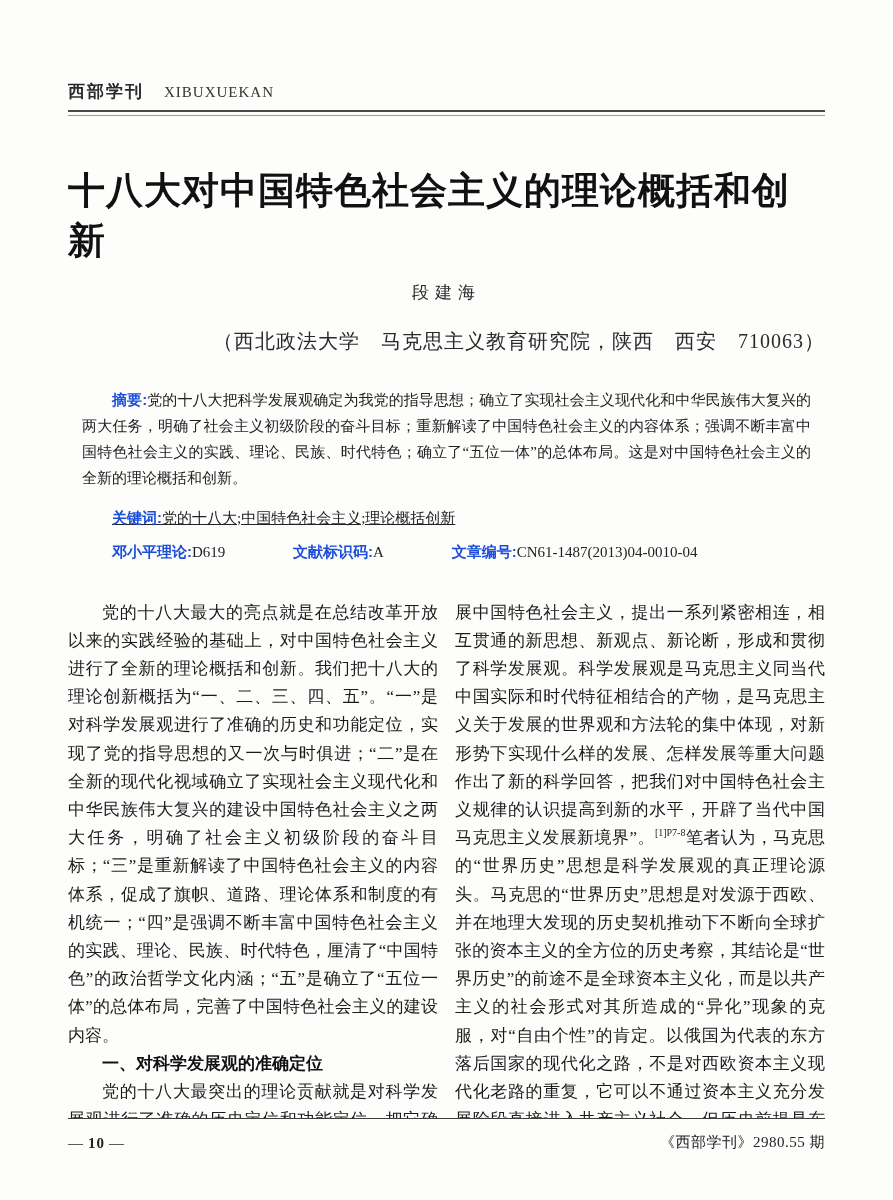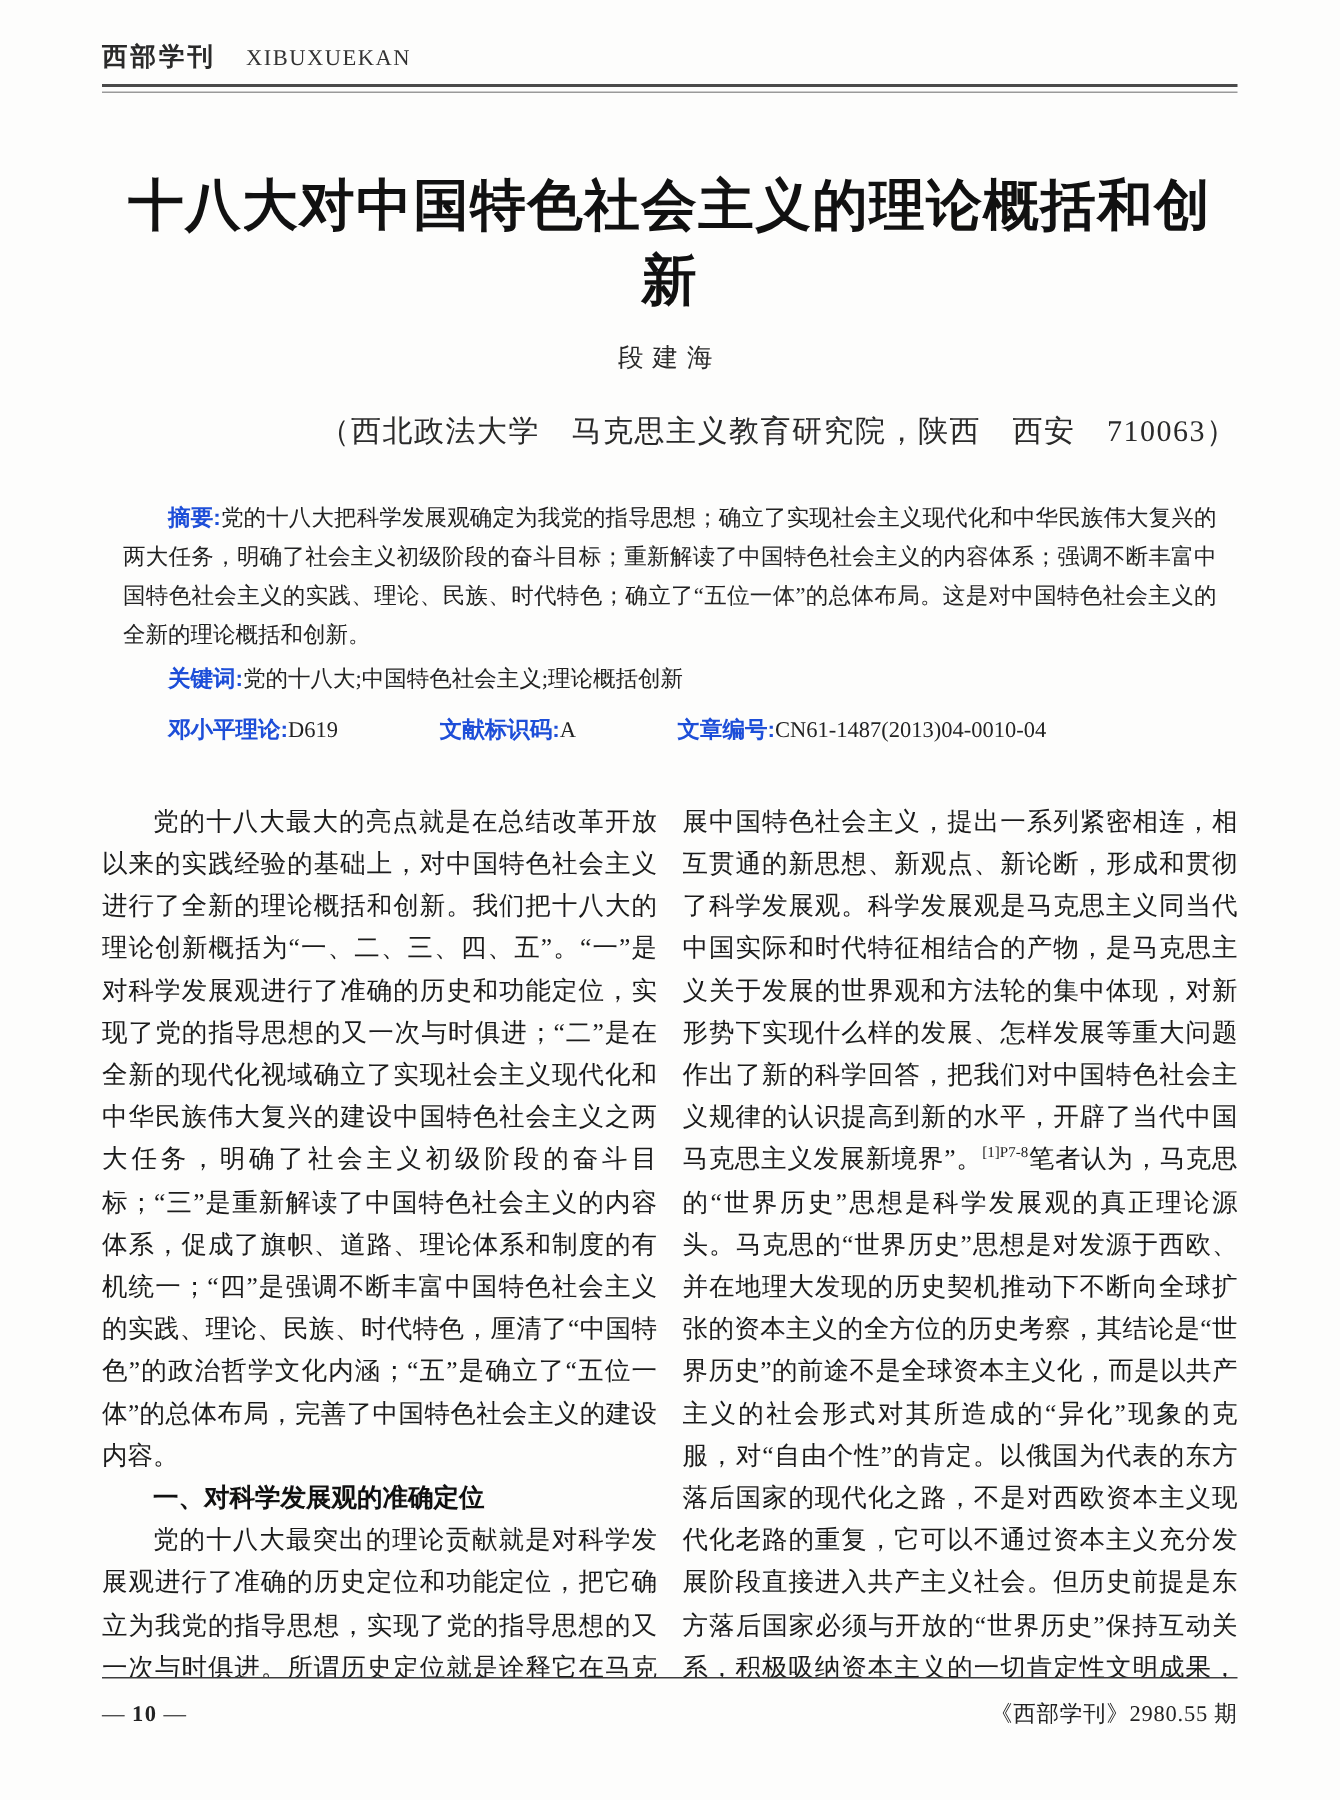--- a/index.html
+++ b/index.html
@@ -5,21 +5,21 @@
   html, body { margin: 0; padding: 0; background: #f2f2f0; }
   .page {
     position: relative;
     width: 893px;
     height: 1200px;
     margin: 0 auto;
     background: #fdfdfc;
     color: #1c1c1c;
     font-family: "Liberation Serif", "DejaVu Serif", serif;
     box-sizing: border-box;
-    padding: 26px 68px 48px 68px;
+    padding: 80px 68px 48px 68px;
     display: flex;
     flex-direction: column;
     overflow: hidden;
   }
   
   .journal-header {
     display: flex;
     align-items: baseline;
     gap: 20px;
   }
@@ -37,21 +37,20 @@
   }
   .header-rule {
     margin-top: 7px;
     height: 3px;
     border-top: 2px solid #4a4a4a;
     border-bottom: 1px solid #9a9a9a;
   }
   
   .article-title {
     margin-top: 50px;
-    text-align: center;
     font-size: 37px;
     font-weight: bold;
     letter-spacing: 1px;
     color: #111;
   }
   .article-author {
     margin-top: 15px;
     text-align: center;
     font-size: 17px;
     letter-spacing: 6px;
@@ -72,21 +71,21 @@
     line-height: 26px;
     text-align: justify;
     color: #222;
   }
   .abstract-block .lead-indent { text-indent: 2em; }
   .block-label {
     font-family: "Liberation Sans", "DejaVu Sans", sans-serif;
     font-weight: bold;
     color: #1d4ed8;
   }
-  .keywords-line { margin-top: 3px; text-indent: 2em; }
+  .keywords-line { margin-top: 14px; text-indent: 2em; text-decoration: underline; }
   .meta-line { margin-top: 8px; text-indent: 2em; }
   .meta-item { margin-right: 64px; white-space: nowrap; }
   .meta-item:last-child { margin-right: 0; }
   
   .body-columns {
     margin-top: 34px;
     display: flex;
     gap: 17px;
     height: 622px;
     overflow: hidden;

